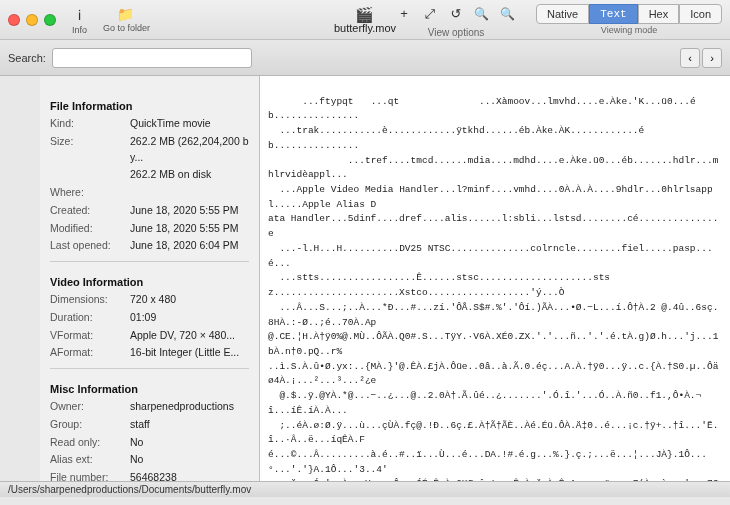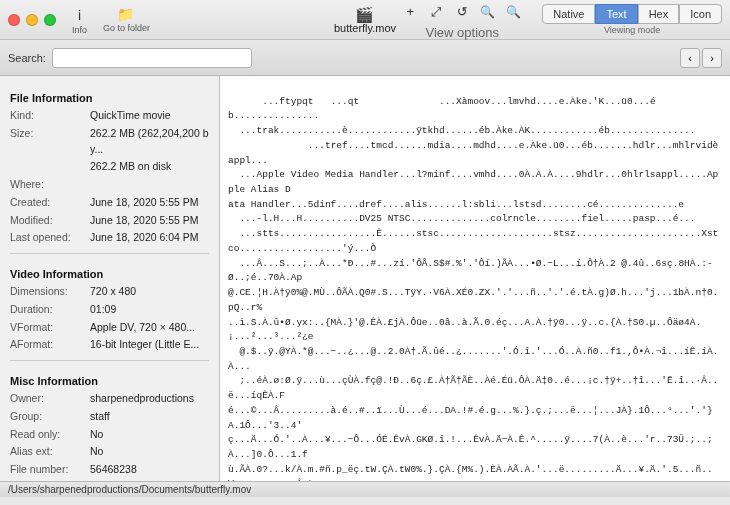--- a/index.html
+++ b/index.html
@@ -66,21 +66,21 @@
     .mode-btn {
       padding: 3px 10px;
       border: 1px solid #b0b0b0;
       background: #f5f5f5;
       font-size: 11px;
       cursor: pointer;
       color: #333;
     }
     .mode-btn:first-child { border-radius: 4px 0 0 4px; }
     .mode-btn:last-child { border-radius: 0 4px 4px 0; }
-    .mode-btn.active { background: #5b8dd9; color: white; border-color: #4a7bc9; }
+    .mode-btn.active { background: #5b8dd9; color: white; border-color: #4a7bc9; font-family: Liberation Mono, monospace; }
 
     
     .second-bar {
       background: linear-gradient(to bottom, #e8e8e8, #d8d8d8);
       border-bottom: 1px solid #b8b8b8;
       height: 36px;
       display: flex;
       align-items: center;
       padding: 0 8px;
     }
@@ -119,21 +119,22 @@
       height: calc(505px - 40px - 36px - 24px);
     }
 
     
     .sidebar {
       width: 220px;
       min-width: 220px;
       background: #f0f0f0;
       border-right: 1px solid #c0c0c0;
       overflow-y: auto;
-      padding: 8px 0;
+      padding: 16px 0;
+      margin-left: 40px;
     }
     .sidebar-section-title {
       font-weight: bold;
       font-size: 11px;
       padding: 8px 10px 3px 10px;
       color: #111;
     }
     .sidebar-row {
       display: flex;
       padding: 1px 10px;
@@ -222,21 +223,21 @@
   <div class="top-bar-right">
 
     <div style="display:flex; flex-direction:column; align-items:center; margin-right:16px;">
       <div style="display:flex; gap:2px;">
         <button class="view-btn" title="zoom in">+</button>
         <button class="view-btn" title="fit">⤢</button>
         <button class="view-btn" title="rotate">↺</button>
         <button class="view-btn" style="font-size:12px;" title="zoom">🔍</button>
         <button class="view-btn" style="font-size:12px;" title="zoom out">🔍</button>
       </div>
-      <span style="font-size:13px; color:#666; margin-top:1px;">View options</span>
+      <span style="font-size:10px; color:#666; margin-top:1px;">View options</span>
     </div>
 
     <div style="display:flex; flex-direction:column; align-items:center;">
       <div style="display:flex;">
         <button class="mode-btn" style="border-radius:4px 0 0 4px;">Native</button>
         <button class="mode-btn active">Text</button>
         <button class="mode-btn">Hex</button>
         <button class="mode-btn" style="border-radius:0 4px 4px 0;">Icon</button>
       </div>
       <span style="font-size:9px; color:#666; margin-top:1px;">Viewing mode</span>

